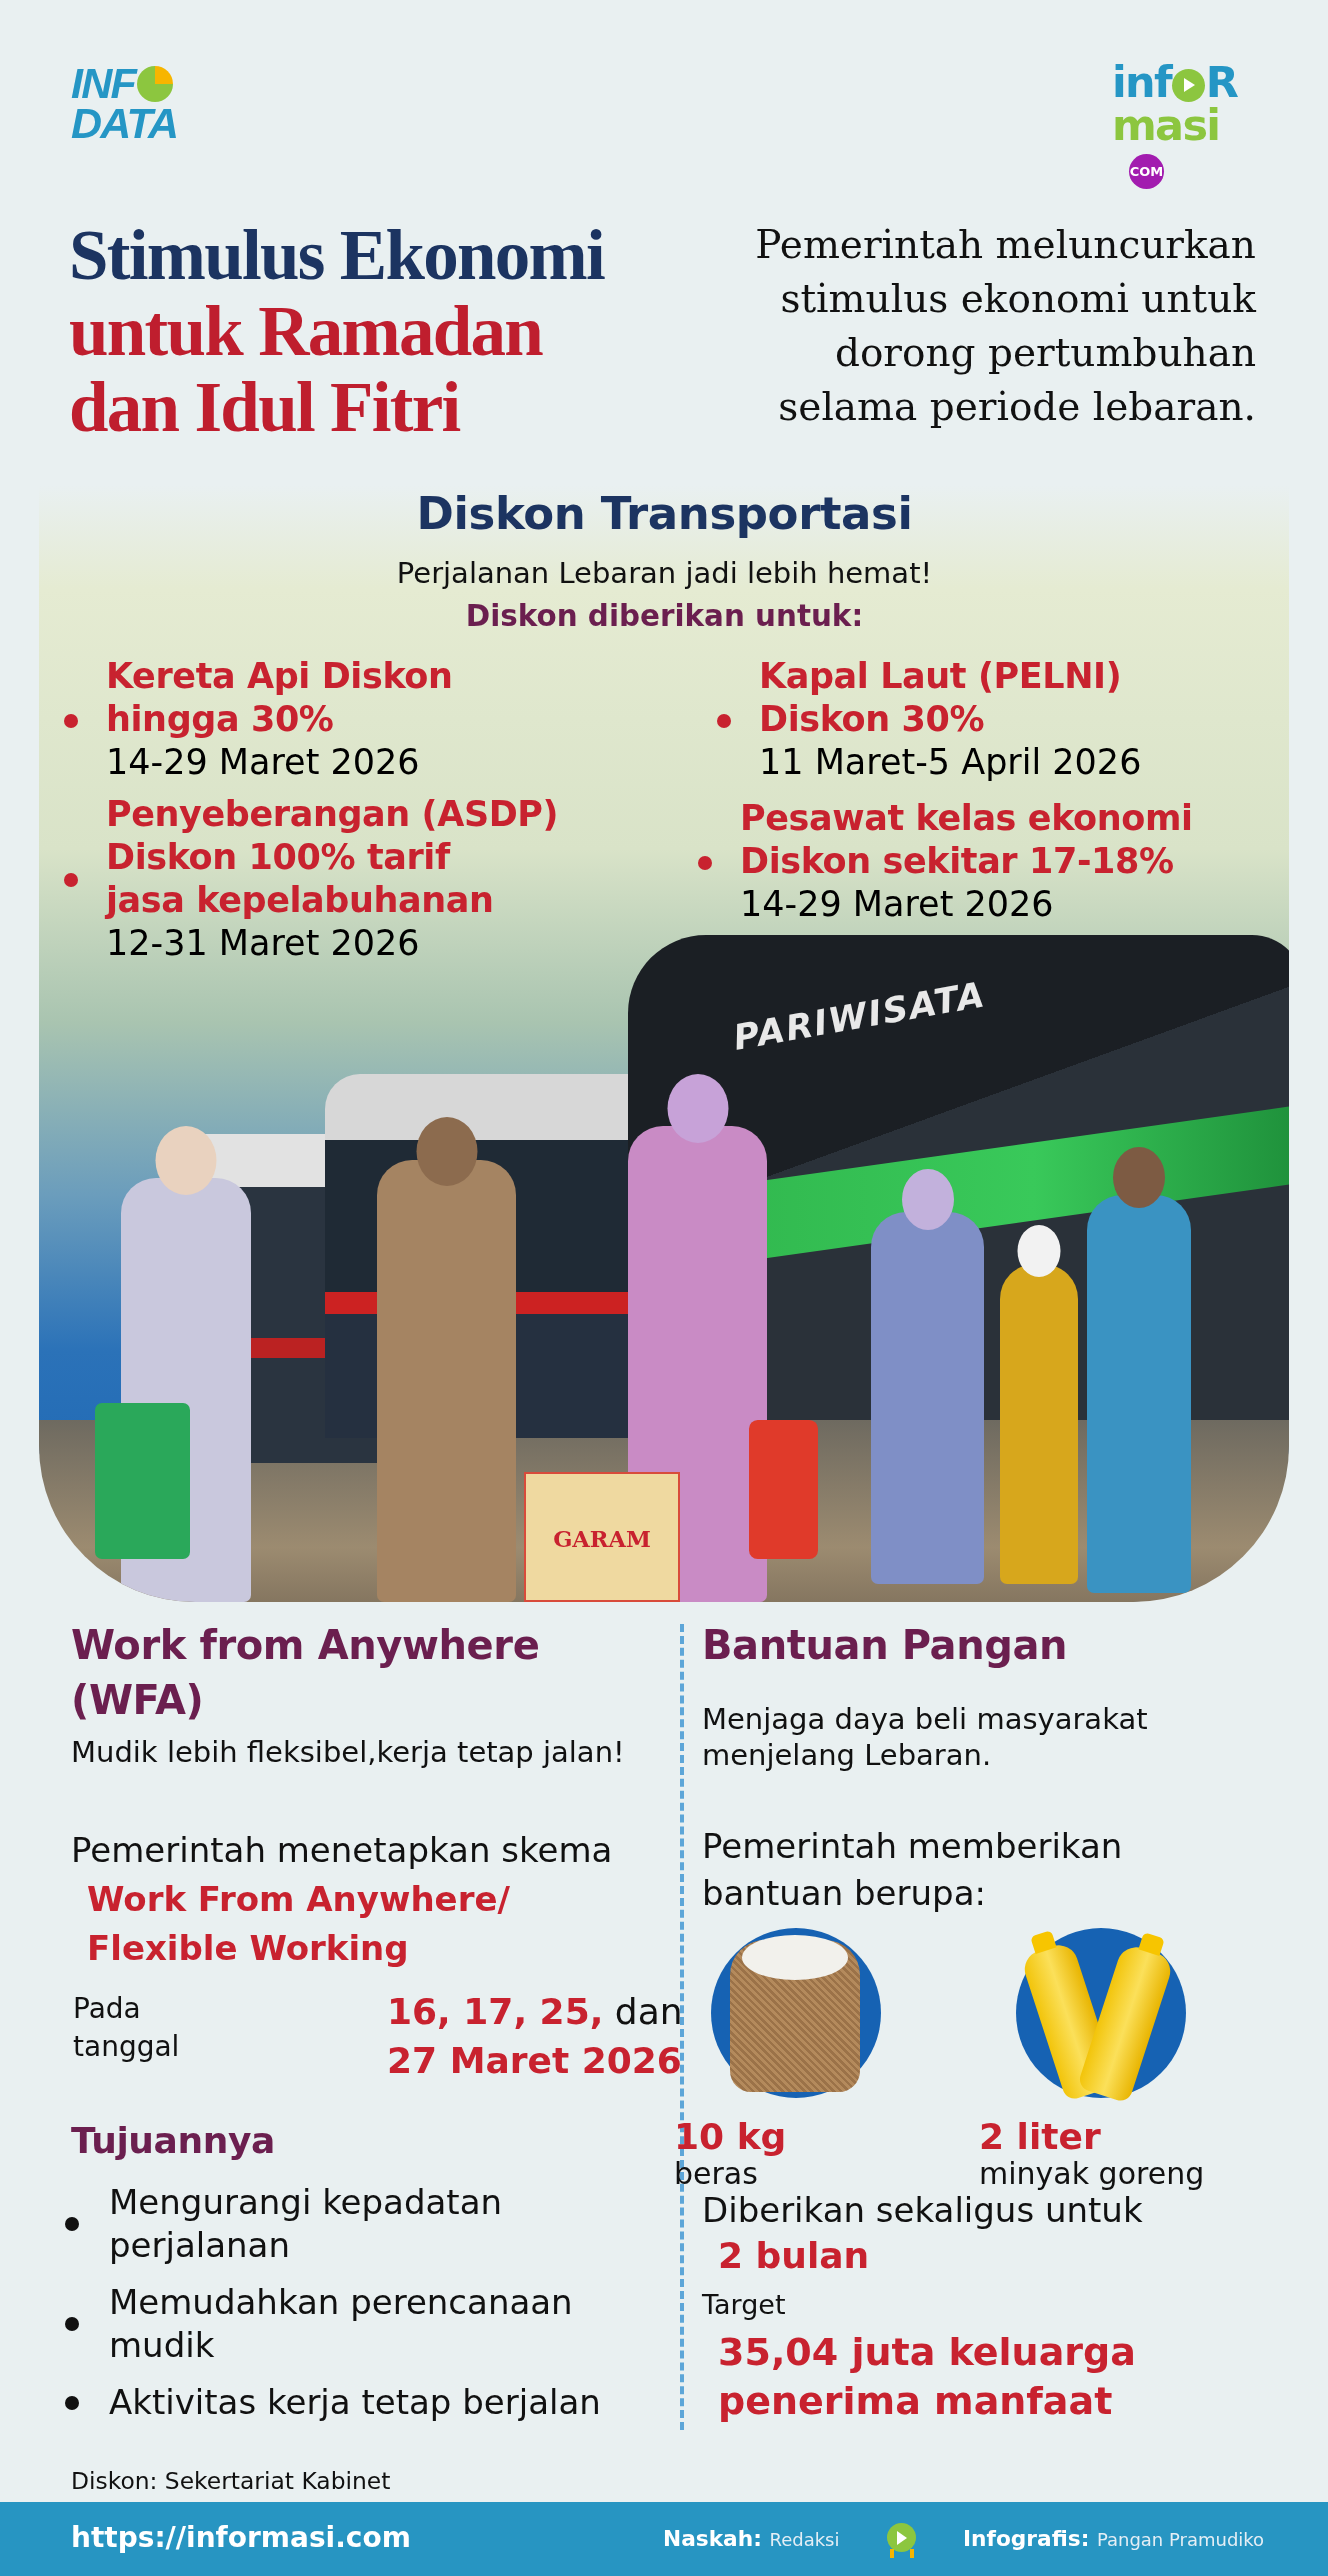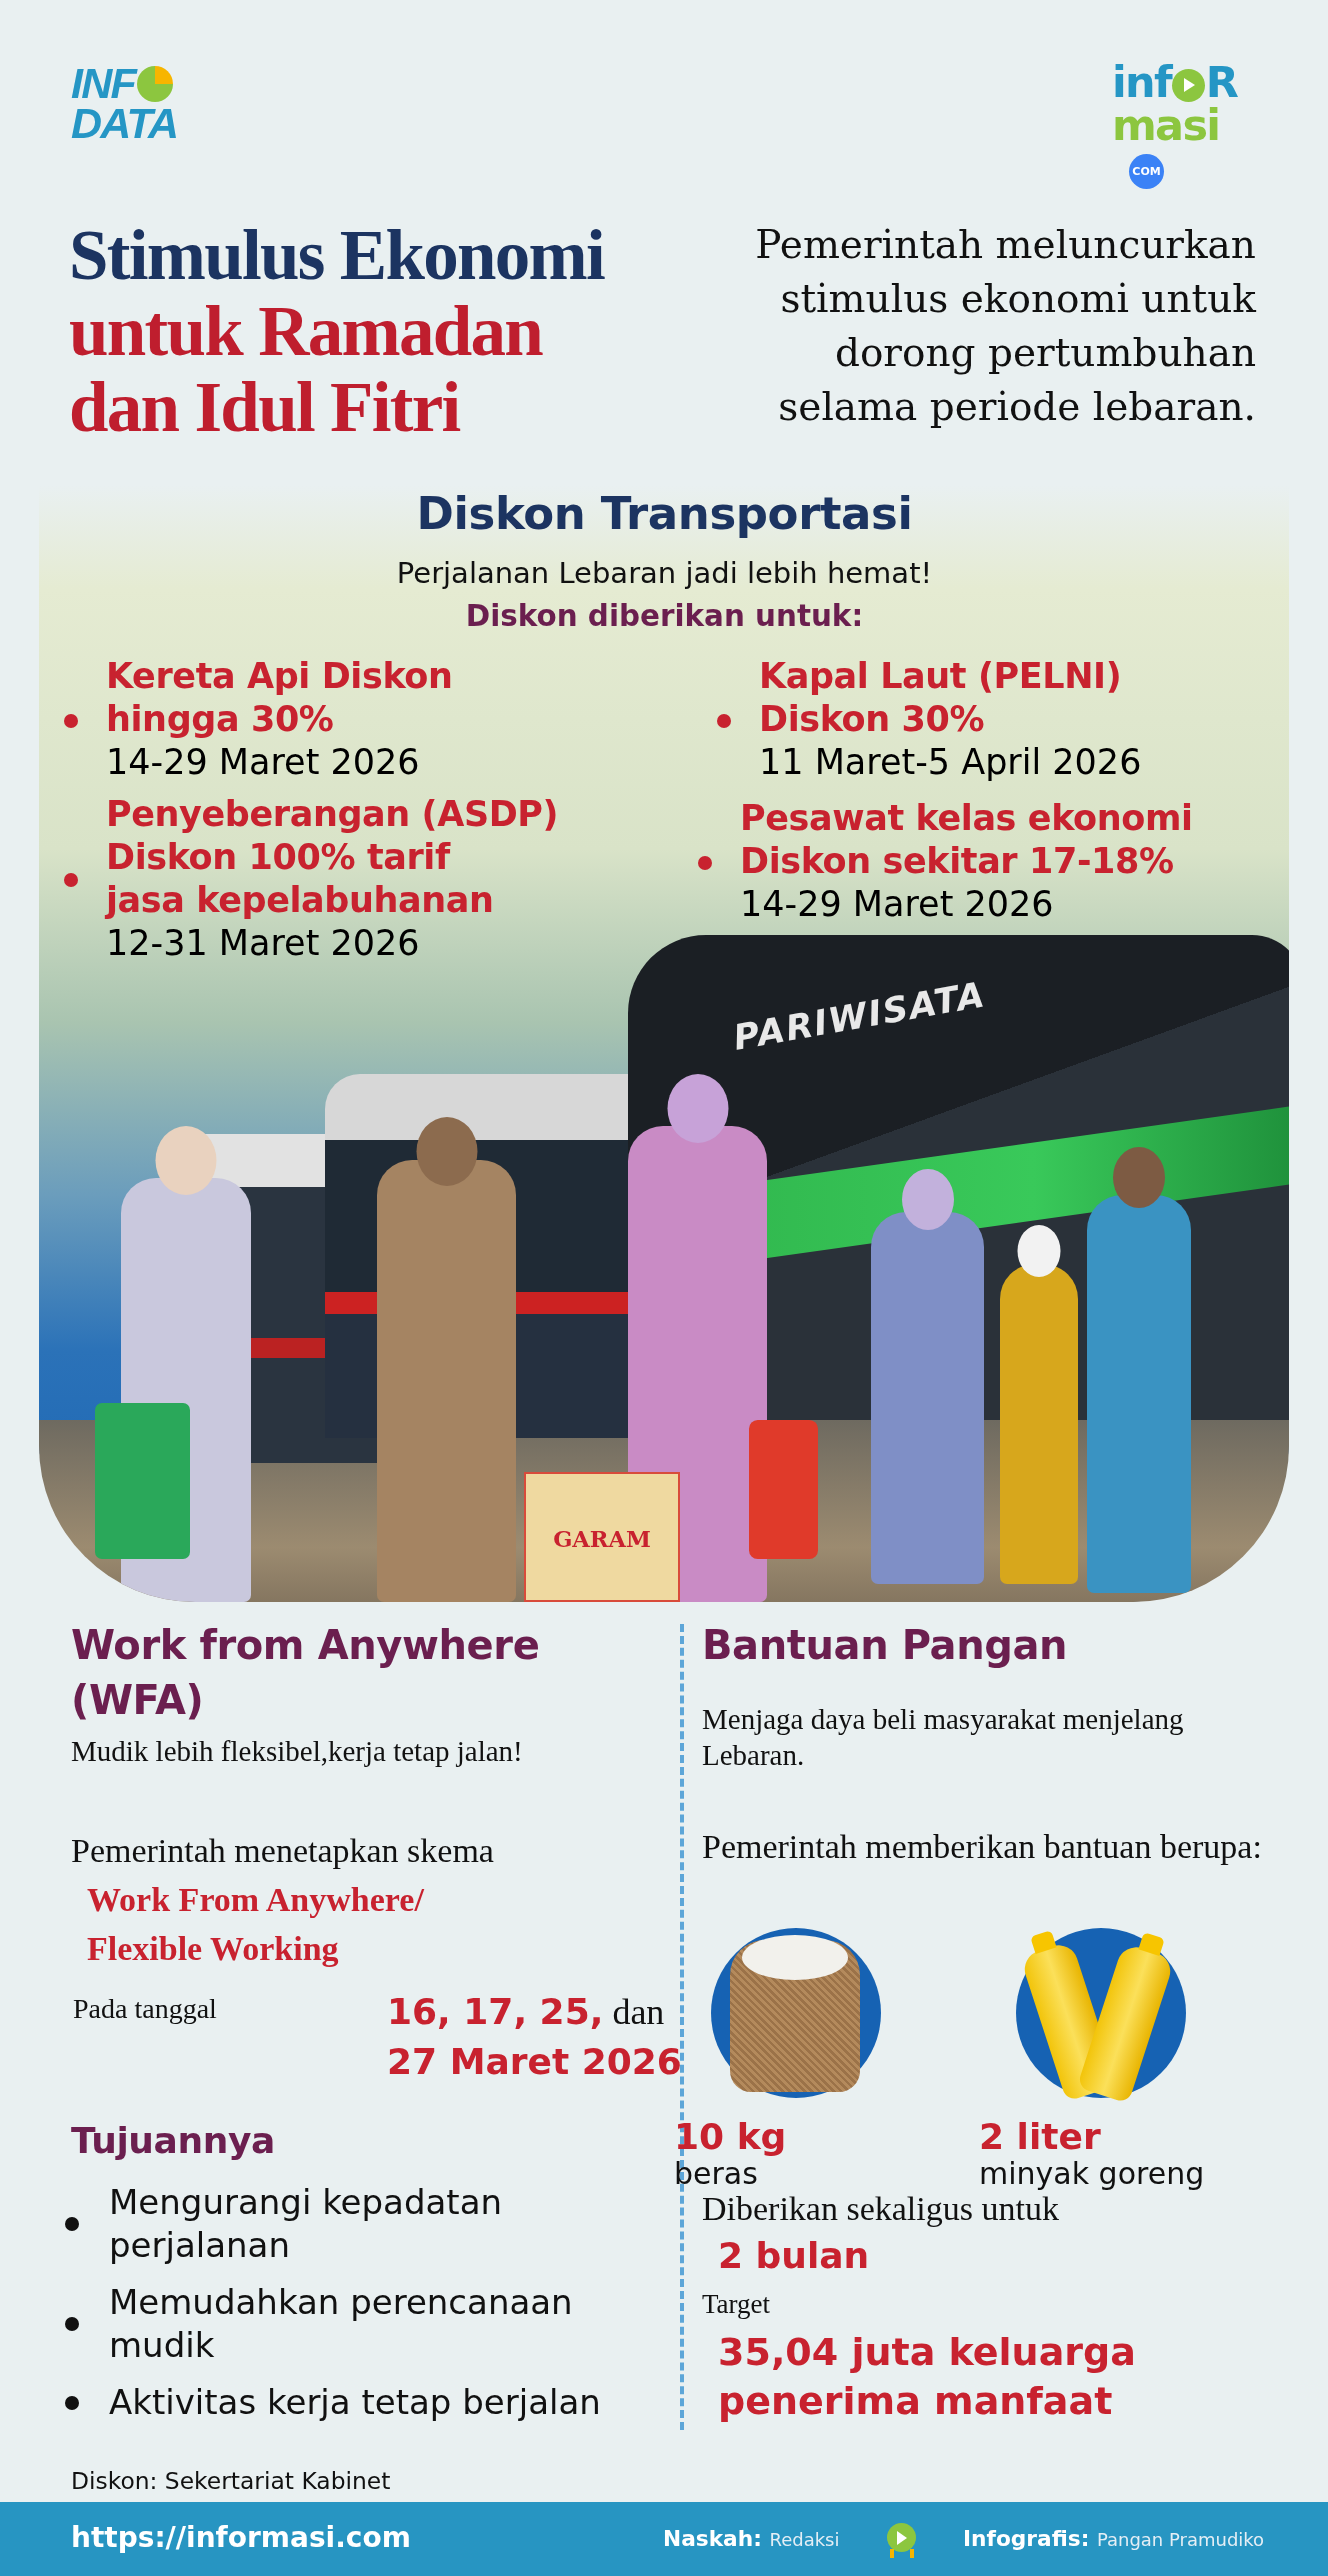--- a/index.html
+++ b/index.html
@@ -36,21 +36,21 @@
   .logo-informasi .play {
     display: inline-block; width: 33px; height: 33px; border-radius: 50%;
     background: #8cc63f; position: relative; vertical-align: middle; margin: 0 0.9px;
   }
   .logo-informasi .play::after {
     content: ""; position: absolute; left: 12px; top: 8.7px;
     border-left: 11.3px solid #fff; border-top: 7.8px solid transparent; border-bottom: 7.8px solid transparent;
   }
   .logo-informasi .com {
     display: inline-block; width: 35px; height: 35px; border-radius: 50%;
-    background: #3b82f6; color: #fff; font-size: 11px; line-height: 35px;
+    background: #a21caf; color: #fff; font-size: 13px; line-height: 35px;
     text-align: center; vertical-align: middle; letter-spacing: 0; margin-left: 17px;
   }
 
   
   .title {
     left: 69px; top: 217px; width: 624px;
     font-family: Liberation Serif, serif; font-weight: 900;
     font-size: 71px; line-height: 76px; letter-spacing: -1.7px;
   }
   .title .navy { color: #1c3461; display: block; }
@@ -135,21 +135,21 @@
 
   
   .divider {
     left: 680px; top: 1624px; width: 0; height: 806px;
     border-left: 4.3px dashed #5da6d8;
   }
   .h-purple {
     font-family: "DejaVu Sans", sans-serif; font-weight: 700;
     color: #6b1f4f; font-size: 40px; line-height: 55px; letter-spacing: -0.4px;
   }
-  .txt { color: #111; font-family: Liberation Serif, serif; }
+  .txt { color: #111; }
   .red-b { color: #c8222f; font-weight: 700; margin-left: 16px; }
 
   .wfa-title { left: 71px; top: 1618px; width: 589px; }
   .wfa-tag   { left: 71px; top: 1735px; width: 606px; font-size: 29px; }
   .wfa-lead  { left: 71px; top: 1826px; width: 606px; font-size: 34px; line-height: 49px; }
   .wfa-date-label { left: 73px; top: 1990px; width: 173px; font-size: 28px; line-height: 38px; }
   .wfa-dates { left: 371px; top: 1987px; width: 312px; font-size: 36px; line-height: 49px; }
   .wfa-goal-title { left: 71px; top: 2113px; }
   .goals { left: 61px; top: 2181px; width: 615px; font-size: 34px; line-height: 43px; }
   .goals li { list-style: none; position: relative; padding-left: 48px; margin-bottom: 14px; }

